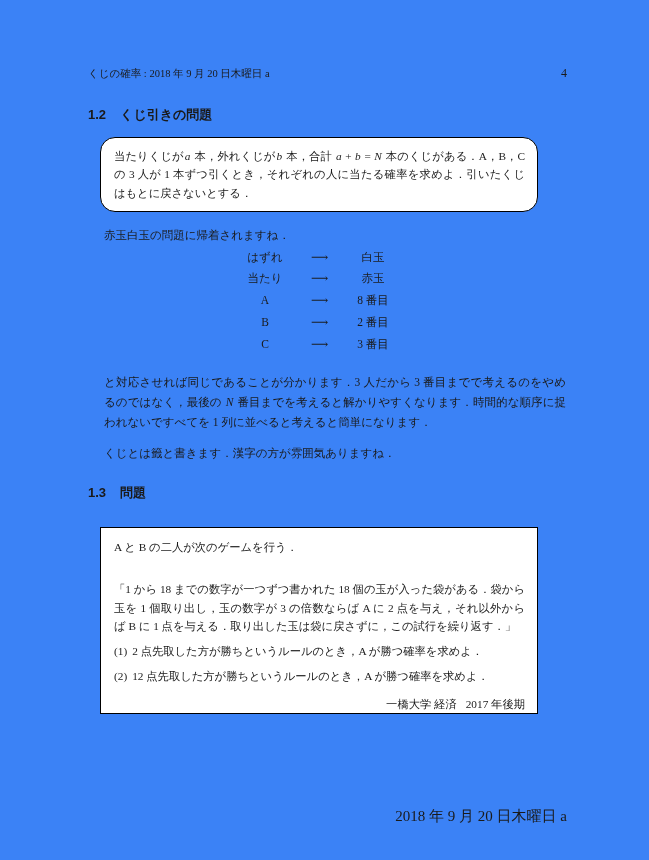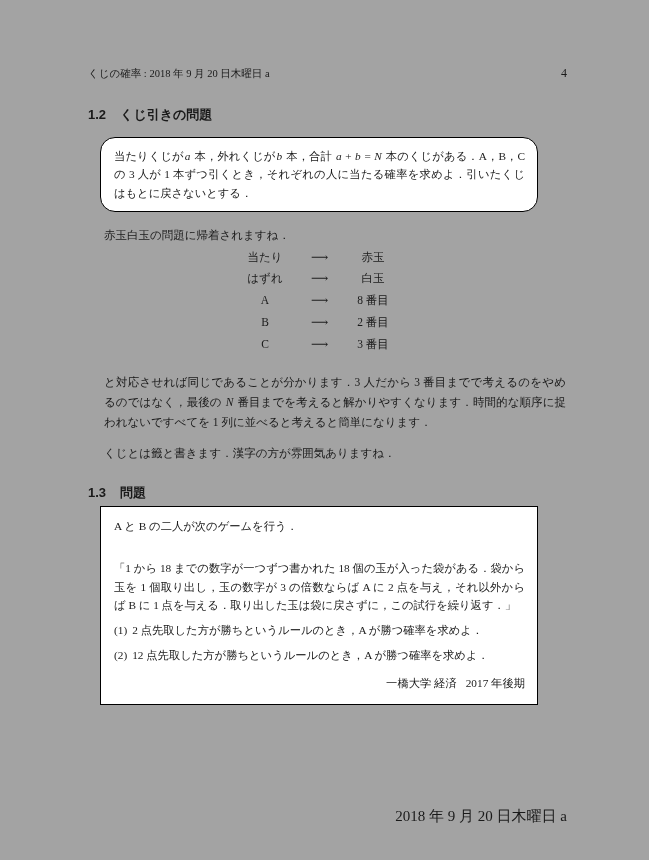--- a/index.html
+++ b/index.html
@@ -11,21 +11,21 @@
     width: 649px;
     height: 860px;
     position: relative;
     font-family: "Liberation Serif", "DejaVu Serif", serif;
     color: #1a1a1a;
     overflow: hidden;
   }
   .page {
     position: absolute;
     inset: 0;
-    background: #a3a3a3;
+    background: #3b82f6;
   }
 
   
   .header {
     position: absolute;
     top: 66px;
     left: 88px;
     right: 82px;
     display: flex;
     align-items: baseline;
@@ -55,21 +55,21 @@
     width: 438px;
     box-sizing: border-box;
     border: 1px solid #000000;
     background: #ffffff;
     padding: 9px 12px 9px 13px;
     font-size: 11.3px;
     line-height: 1.62;
     text-align: justify;
   }
   #box-1 { top: 137px; border-radius: 15px; }
-  #box-2 { top: 506px; padding: 10px 12px 12px 13px; }
+  #box-2 { top: 527px; padding: 10px 12px 0 13px; }
 
   .box-line { margin: 0; }
   .box-para { margin: 0 0 2px 0; }
   .box-spaced { margin-top: 24px; }
 
   .enum-item {
     margin: 0;
     padding-left: 26px;
     text-indent: -26px;
     margin-top: 7px;
@@ -167,28 +167,28 @@
   <div class="problem-box" id="box-1">
     <p class="box-line"><span>当たりくじが</span><span class="math">a</span><span class="mathspace"></span><span>本，外れくじが</span><span class="math">b</span><span class="mathspace"></span><span>本，合計</span><span class="mathspace"></span><span class="math">a + b = N</span><span class="mathspace"></span><span>本のくじがある．A，B，C の 3 人が 1 本ずつ引くとき，それぞれの人に当たる確率を求めよ．引いたくじはもとに戻さないとする．</span></p>
   </div>
 
   <p class="body-para" id="para-1">赤玉白玉の問題に帰着されますね．</p>
 
   <div class="mapping">
     <table class="mapping-table">
       <tbody>
         <tr>
+          <td class="map-from">はずれ</td>
+          <td class="map-arrow">⟶</td>
+          <td class="map-to">白玉</td>
+        </tr>
+        <tr>
           <td class="map-from">当たり</td>
           <td class="map-arrow">⟶</td>
           <td class="map-to">赤玉</td>
-        </tr>
-        <tr>
-          <td class="map-from">はずれ</td>
-          <td class="map-arrow">⟶</td>
-          <td class="map-to">白玉</td>
         </tr>
         <tr>
           <td class="map-from">A</td>
           <td class="map-arrow">⟶</td>
           <td class="map-to">8 番目</td>
         </tr>
         <tr>
           <td class="map-from">B</td>
           <td class="map-arrow">⟶</td>
           <td class="map-to">2 番目</td>

